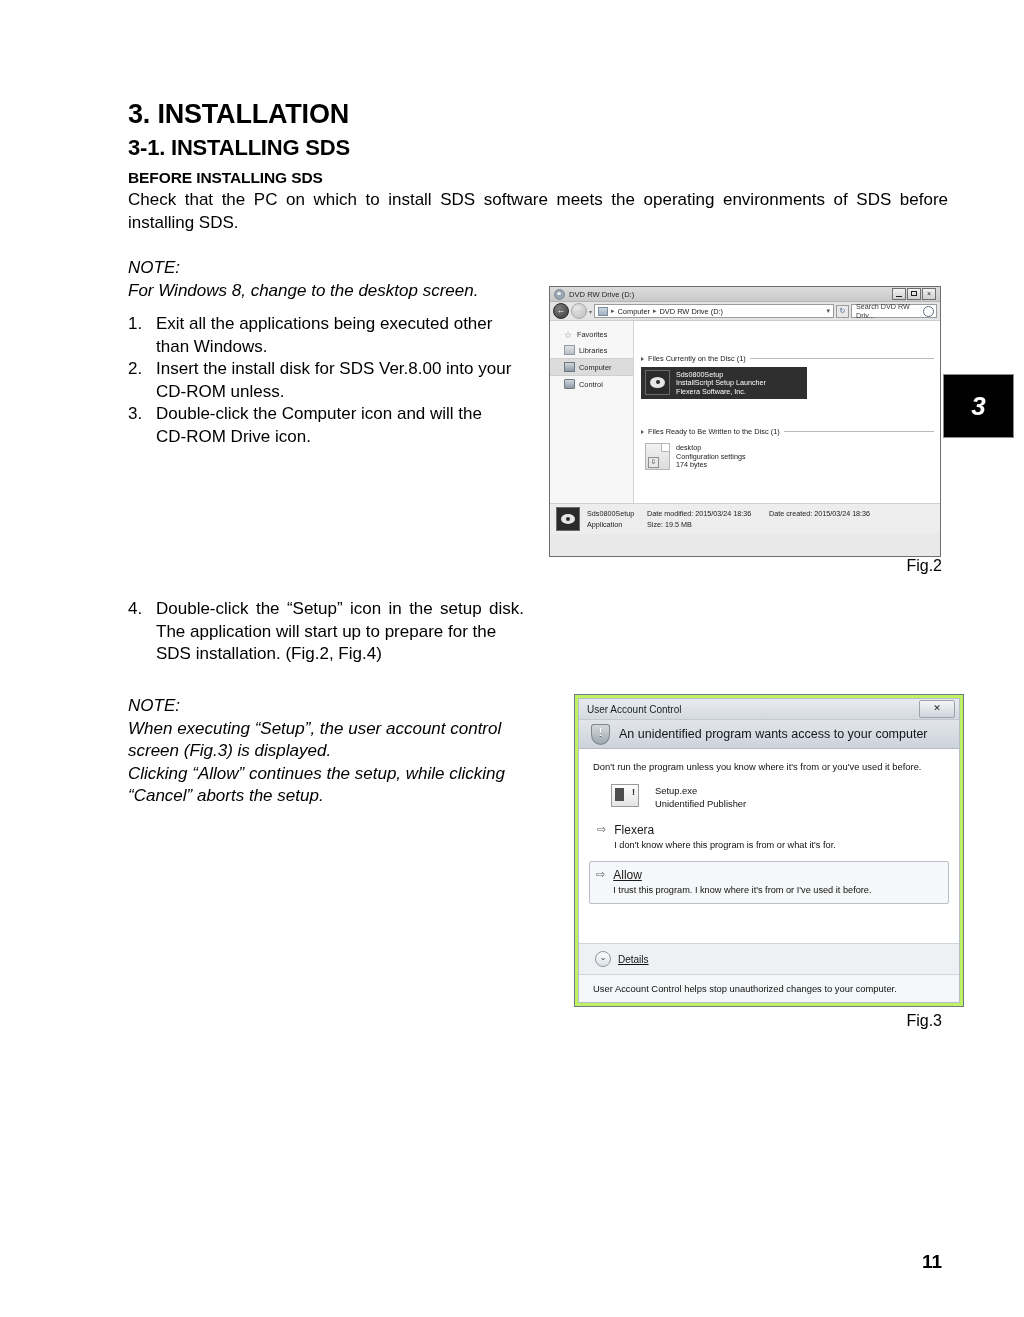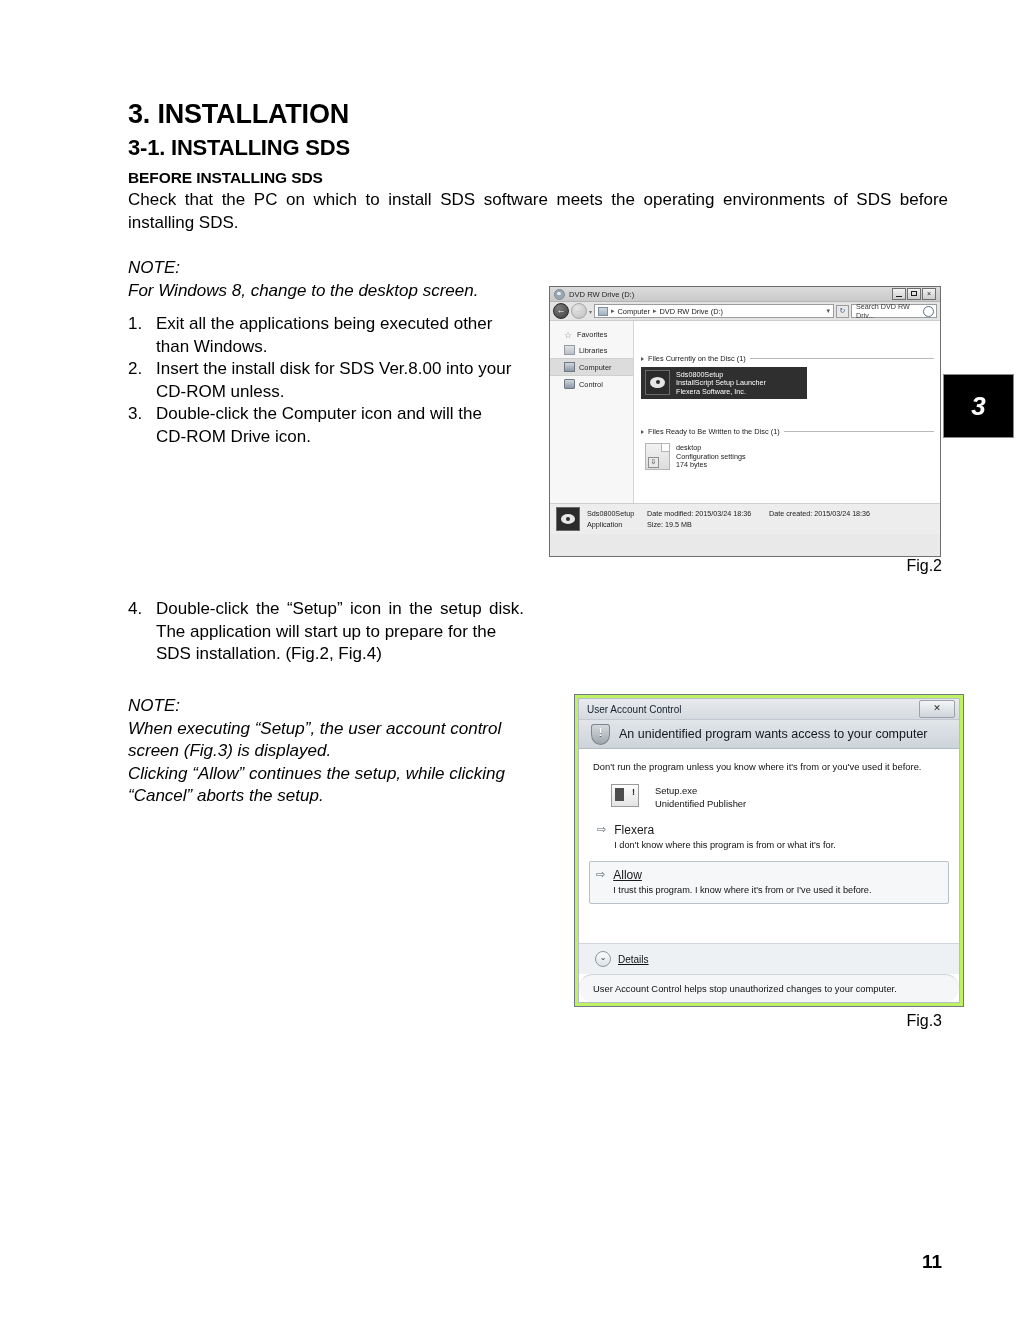--- a/index.html
+++ b/index.html
@@ -641,21 +641,20 @@
   }
   #fig3 .details-label { font-size: 10px; }
   #fig3 .details-label .uline { text-decoration: underline; }
 
   #fig3 .uac-foot {
     border-top: 1px solid #cfd5db;
     background: #f4f6f8;
     padding: 8px 0 8px 14px;
     font-size: 9.4px;
     box-sizing: border-box;
-    border-radius: 14px;
   }
 </style>
 </head>
 <body>
 
 <div id="page">
 
   <div class="h1">3. INSTALLATION</div>
   <div class="h2">3-1. INSTALLING SDS</div>
   <div class="h3">BEFORE INSTALLING SDS</div>

